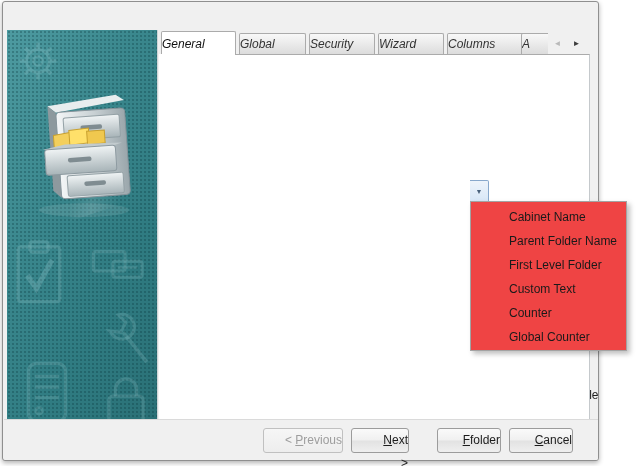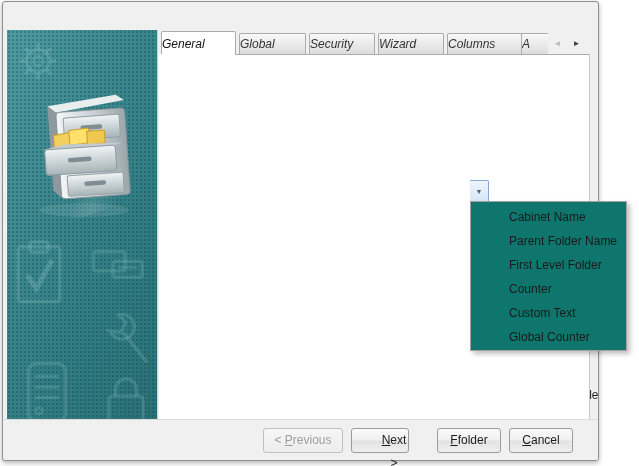--- a/index.html
+++ b/index.html
@@ -74,36 +74,36 @@
     border:1px solid #88a8cc; border-radius:2px 0 0 2px; text-align:center; line-height:22px;
     color:#1a1a1a; position:relative; cursor:default; }
   .selvar-main::after { content:""; position:absolute; left:2px; top:2px; right:2px; bottom:2px;
     border:1px dotted #5f7da0; pointer-events:none; }
   .selvar-arrow { width:19px; height:24px; background:linear-gradient(#eef4fb,#d6e6f7);
     border:1px solid #88a8cc; border-left:none; border-radius:0 2px 2px 0;
     text-align:center; line-height:22px; font-size:7px; color:#49617c; cursor:default; }
 
   
   .menu { position:absolute; left:470px; top:201px; width:157px; height:150px;
-    background:#0f766e; border:1px solid #a3a3a3; box-shadow:3px 3px 5px rgba(0,0,0,.25);
+    background:#ef4444; border:1px solid #a3a3a3; box-shadow:3px 3px 5px rgba(0,0,0,.25);
     z-index:50; padding-top:3px; }
   .menu-item { height:24px; line-height:24px; padding-left:38px; color:#1a1a1a;
     white-space:nowrap; cursor:default; }
 
   
   .checkbox { position:absolute; left:162px; top:385px; width:14px; height:14px;
     border:1px solid #8a8f94; background:#fdfdfd; text-align:center; line-height:13px;
     font-size:13px; font-weight:bold; color:#222; cursor:default; }
   .checkbox-label { position:absolute; left:182px; top:386px; color:#1f1f1f; white-space:nowrap; }
 
   .buttonbar { position:absolute; left:1px; top:417px; width:594px; height:41px;
     background:#f0f0f0; border-top:1px solid #dadada; border-radius:0 0 2px 2px; }
   .btn { position:absolute; top:8px; height:25px;
     background:linear-gradient(#fafafa,#f0f0f0 48%,#e2e2e2 52%,#efefef);
-    border:1px solid #9c9c9c; border-radius:3px; text-align:center; line-height:23px;
+    border:1px solid #9c9c9c; border-radius:3px; text-align:right; line-height:23px;
     color:#1c1c1c; cursor:default; }
   .btn .mn { text-decoration:underline; }
   .btn.disabled { color:#9d9d9d; border-color:#c0c0c0;
     background:linear-gradient(#f6f6f6,#ededed); }
 </style>
 </head>
 <body>
 
 <div class="stage">
   <div class="window">
@@ -262,17 +262,17 @@
       <div class="btn" style="left:505px; width:64px;">
         <span class="pre"></span><span class="mn">C</span><span>ancel</span>
       </div>
     </div>
   </div>
 
   <div class="menu">
     <div class="menu-item">Cabinet Name</div>
     <div class="menu-item">Parent Folder Name</div>
     <div class="menu-item">First Level Folder</div>
+    <div class="menu-item">Custom Text</div>
     <div class="menu-item">Counter</div>
-    <div class="menu-item">Custom Text</div>
     <div class="menu-item">Global Counter</div>
   </div>
 </div>
 
 </body></html>

